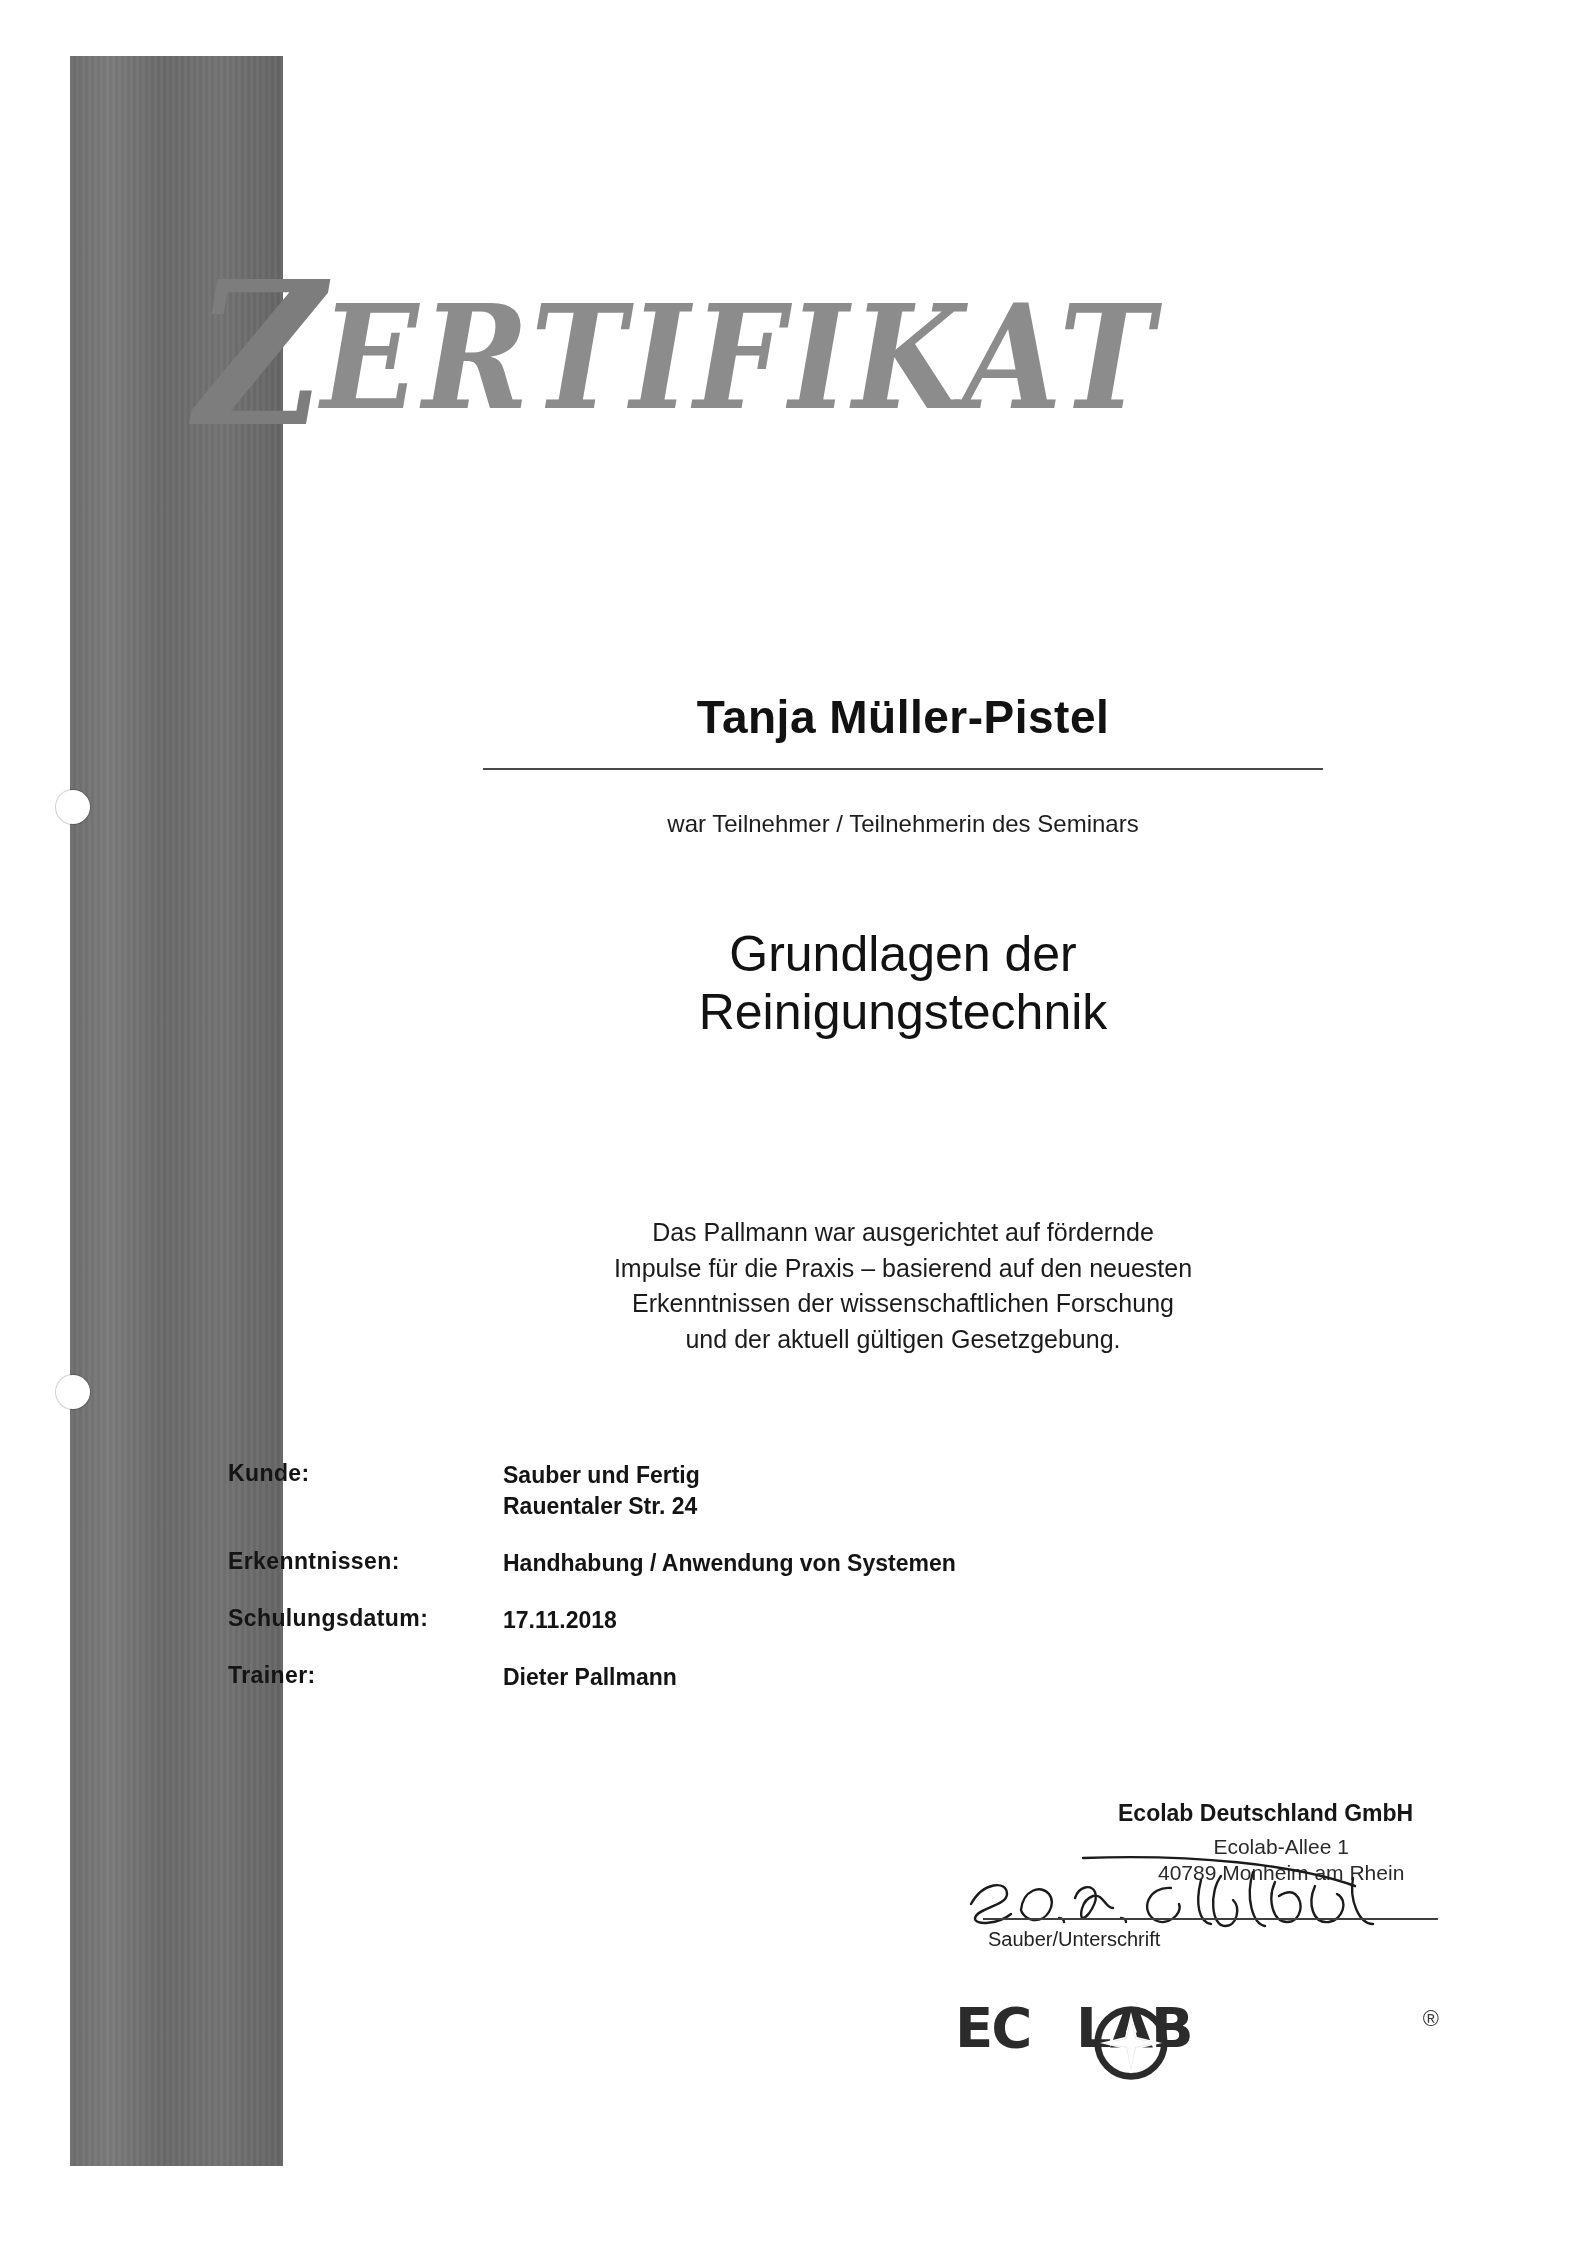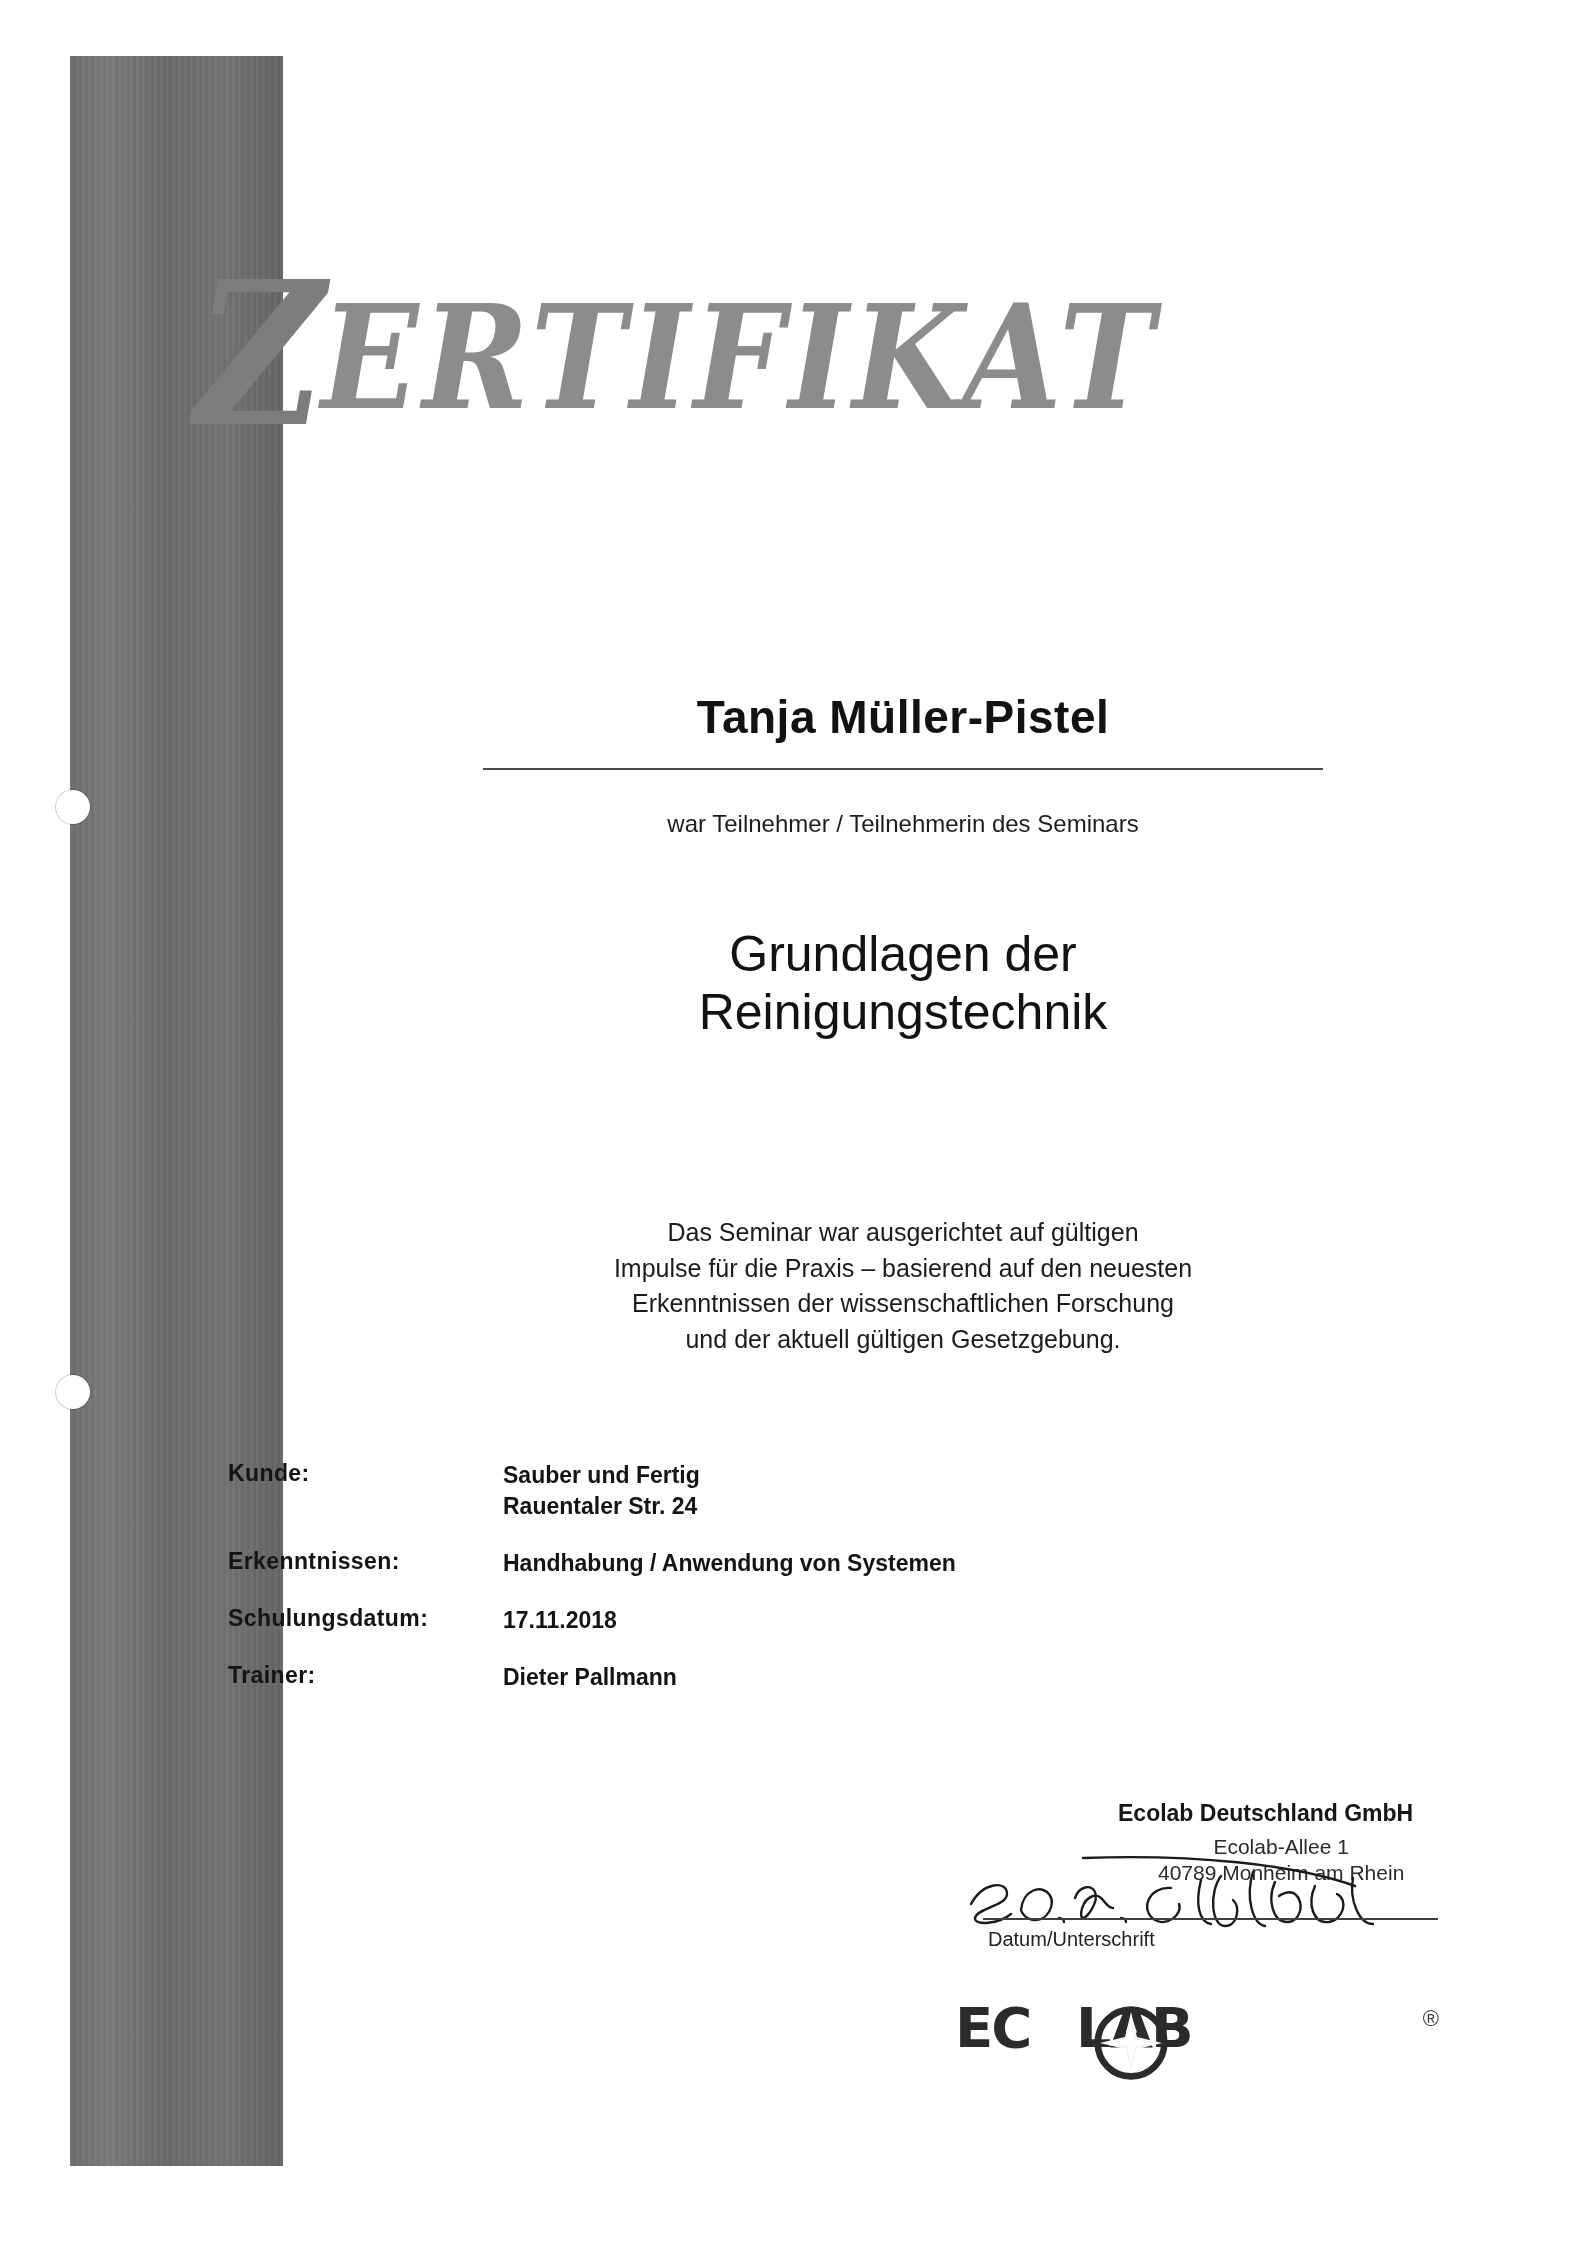--- a/index.html
+++ b/index.html
@@ -257,21 +257,21 @@
     <div class="participant">Tanja Müller-Pistel</div>
     <div class="rule"></div>
     <div class="subtitle">war Teilnehmer / Teilnehmerin des Seminars</div>
 
     <div class="seminar">
       <span class="line">Grundlagen der</span><br>
       <span class="line">Reinigungstechnik</span>
     </div>
 
     <div class="blurb">
-      <span>Das Seminar war ausgerichtet auf gültigen</span><br>
+      <span>Das Pallmann war ausgerichtet auf fördernde</span><br>
       <span>Impulse für die Praxis – basierend auf den neuesten</span><br>
       <span>Erkenntnissen der wissenschaftlichen Forschung</span><br>
       <span>und der aktuell gültigen Gesetzgebung.</span>
     </div>
 
     <div class="details">
 
       <div class="drow">
         <div class="dlabel">Kunde:</div>
         <div class="dvalue">
@@ -322,21 +322,21 @@
           <path d="M258 24 C246 40, 248 74, 262 74 C274 74, 278 56, 270 48"></path>
           <path d="M290 20 C282 46, 290 72, 302 74"></path>
           <path d="M312 30 C304 48, 310 70, 324 70 C338 70, 342 50, 332 42 C326 37, 316 44, 316 44"></path>
           <path d="M352 34 C344 52, 350 72, 366 70 C380 68, 386 48, 374 42"></path>
           <path d="M390 26 C386 48, 396 72, 410 72"></path>
           <path d="M120 6 C230 2, 330 12, 392 34"></path>
         </g>
       </svg>
 
       <div class="sig-line"></div>
-      <div class="sig-caption">Datum/Unterschrift</div>
+      <div class="sig-caption">Sauber/Unterschrift</div>
     </div>
   </div>
 
   <div class="logo">
     <div class="word"><span>EC</span><span style="opacity:0">O</span><span>LAB</span></div>
     <svg class="star" viewBox="0 0 100 100">
       <circle cx="50" cy="50" r="45" fill="none" stroke="#2b2b2b" stroke-width="9"></circle>
       <path d="M50 8 L58 42 L92 50 L58 58 L50 92 L42 58 L8 50 L42 42 Z" fill="#ffffff"></path>
       <path d="M50 14 L56.5 43.5 L86 50 L56.5 56.5 L50 86 L43.5 56.5 L14 50 L43.5 43.5 Z" fill="#2b2b2b" opacity="0.12"></path>
       <path d="M50 16 L55.5 44.5 L84 50 L55.5 55.5 L50 84 L44.5 55.5 L16 50 L44.5 44.5 Z" fill="#ffffff"></path>

